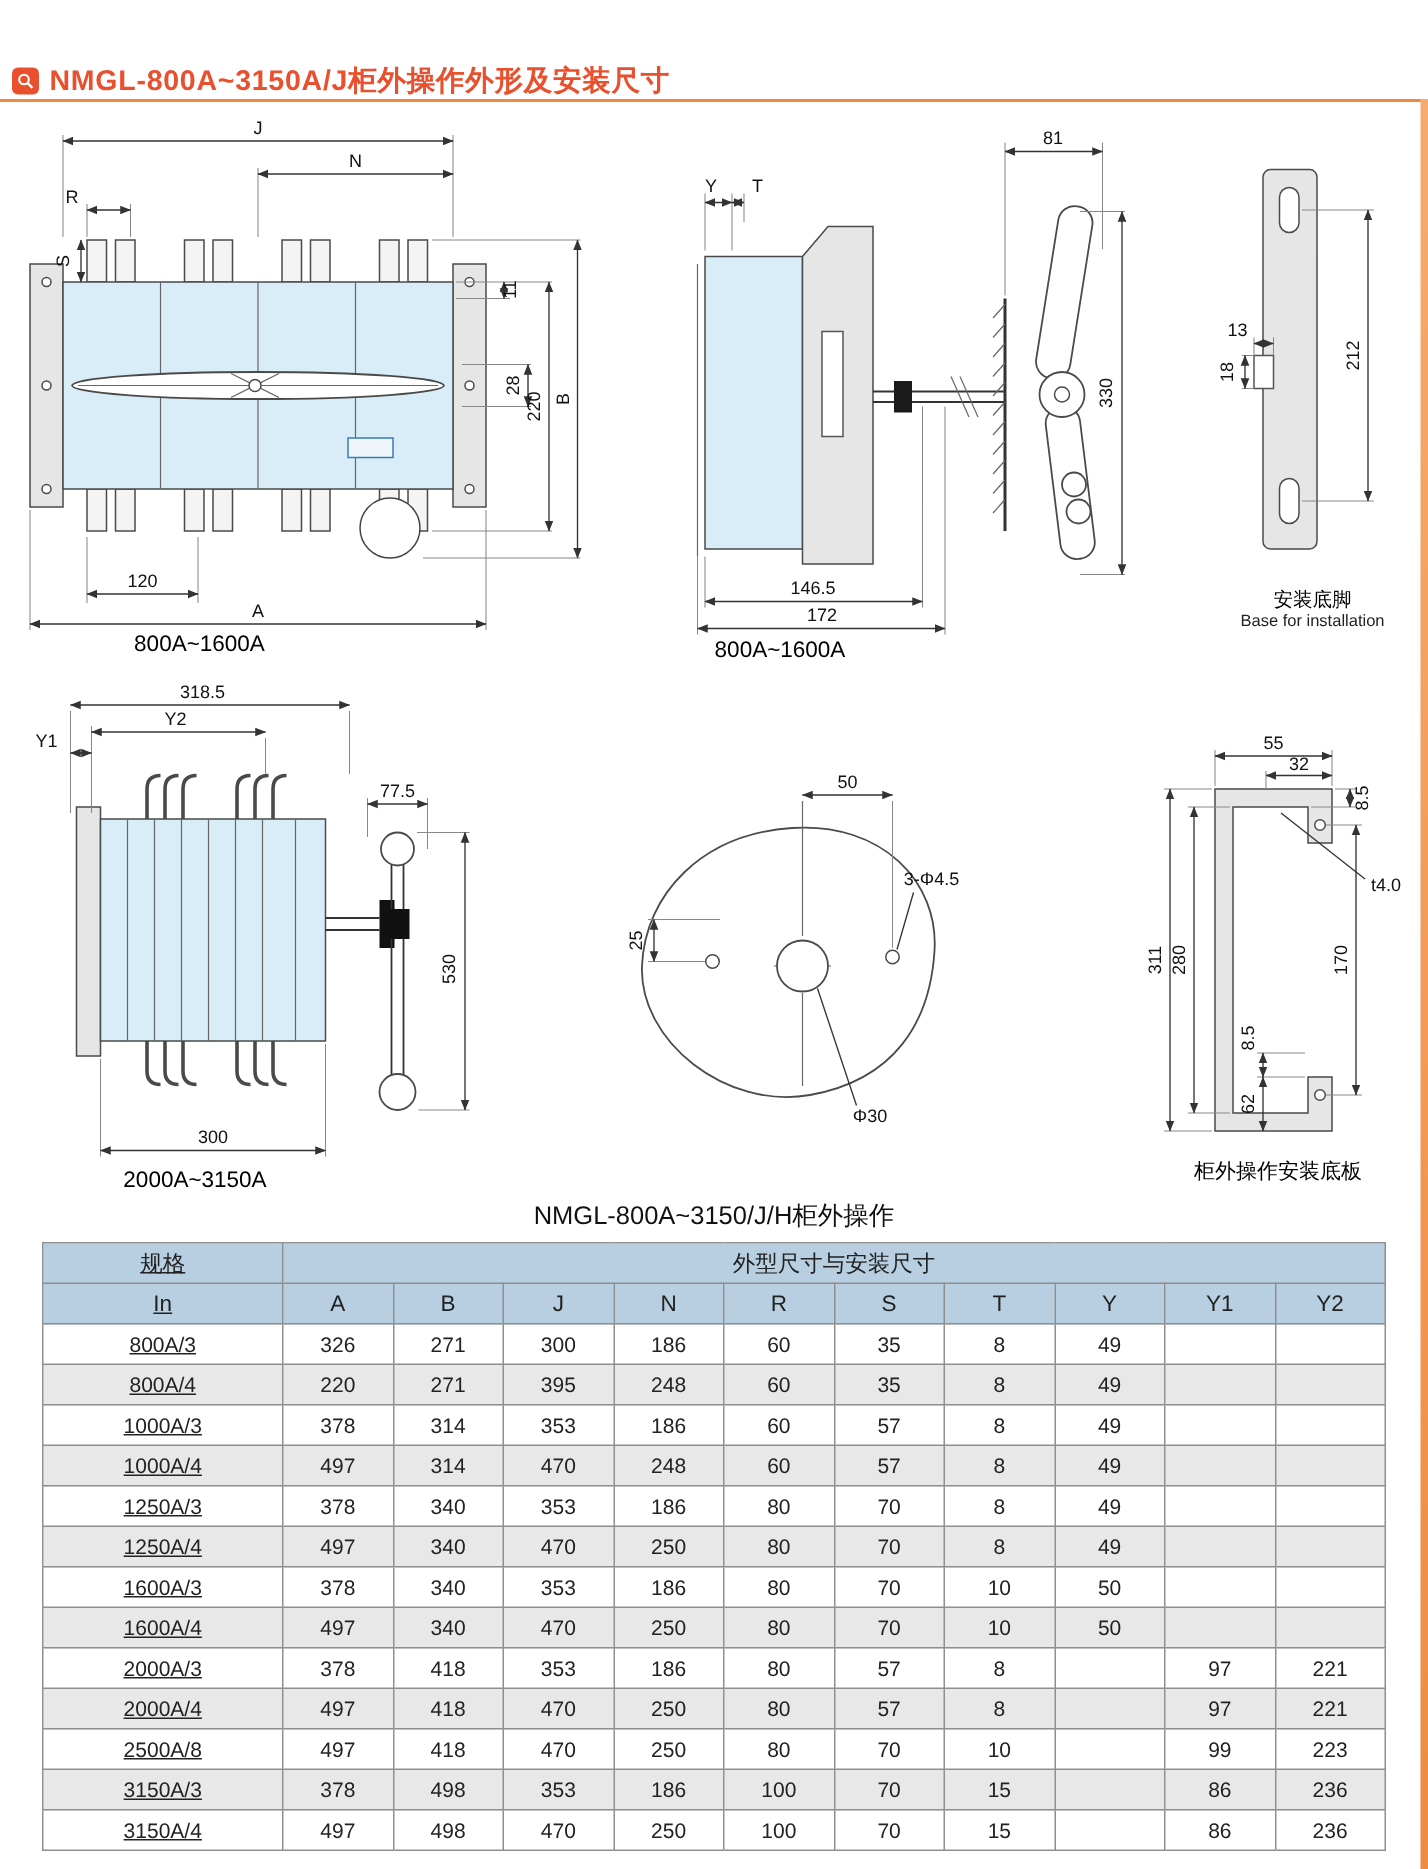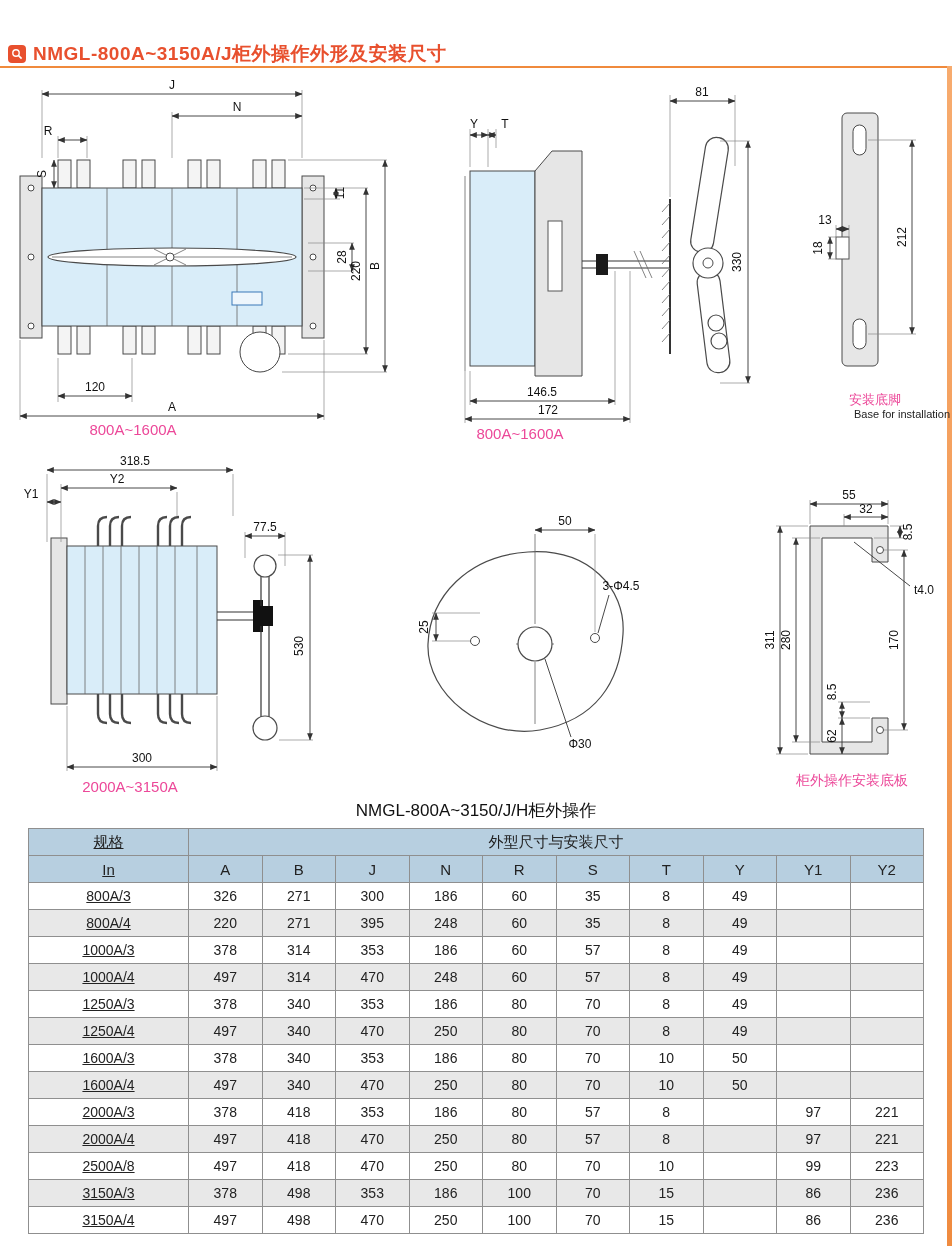--- a/index.html
+++ b/index.html
@@ -15,23 +15,23 @@
   .title-icon { width:18px; height:18px; border-radius:4px; background:var(--accent,#e8502e);
     display:flex; align-items:center; justify-content:center; flex:0 0 auto; }
   .page-title { font-size:19px; font-weight:bold; color:var(--accent,#e8502e); letter-spacing:.5px; }
   .title-rule { position:absolute; top:30px; left:0; width:952px; height:2px; background:var(--rule,#f08a3c); }
   .edge-bar { position:absolute; top:30px; right:0; width:5px; height:1216px;
     background:linear-gradient(to bottom,#f7ab6e,#ef8a3e); }
 
   
   .fig { position:absolute; }
   .fig svg { display:block; }
-  .caption { position:absolute; text-align:center; font-size:15px; color:#ec4899; }
+  .caption { position:absolute; text-align:center; font-size:15px; color:#000000; }
   .caption.c13 { font-size:13px; }
-  .caption.c11 { font-size:11px; color:#222;text-align:right; }
+  .caption.c11 { font-size:11px; color:#222; }
   .caption.c14 { font-size:14px; }
 
   
   .metal { fill:#e6e6e6; stroke:#4a4a4a; stroke-width:1; }
   .term  { fill:#f4f4f4; stroke:#4a4a4a; stroke-width:1; }
   .bodyf { fill:var(--drawing-fill,#d9edf9); stroke:#4a4a4a; stroke-width:1; }
   .part  { fill:#fff; stroke:#4a4a4a; stroke-width:1.2; }
   .hole  { fill:#fff; stroke:#4a4a4a; stroke-width:1; }
   .outl  { fill:#fff; stroke:#4a4a4a; stroke-width:1.2; }
   .thin  { stroke:#666; stroke-width:.8; fill:none; }

